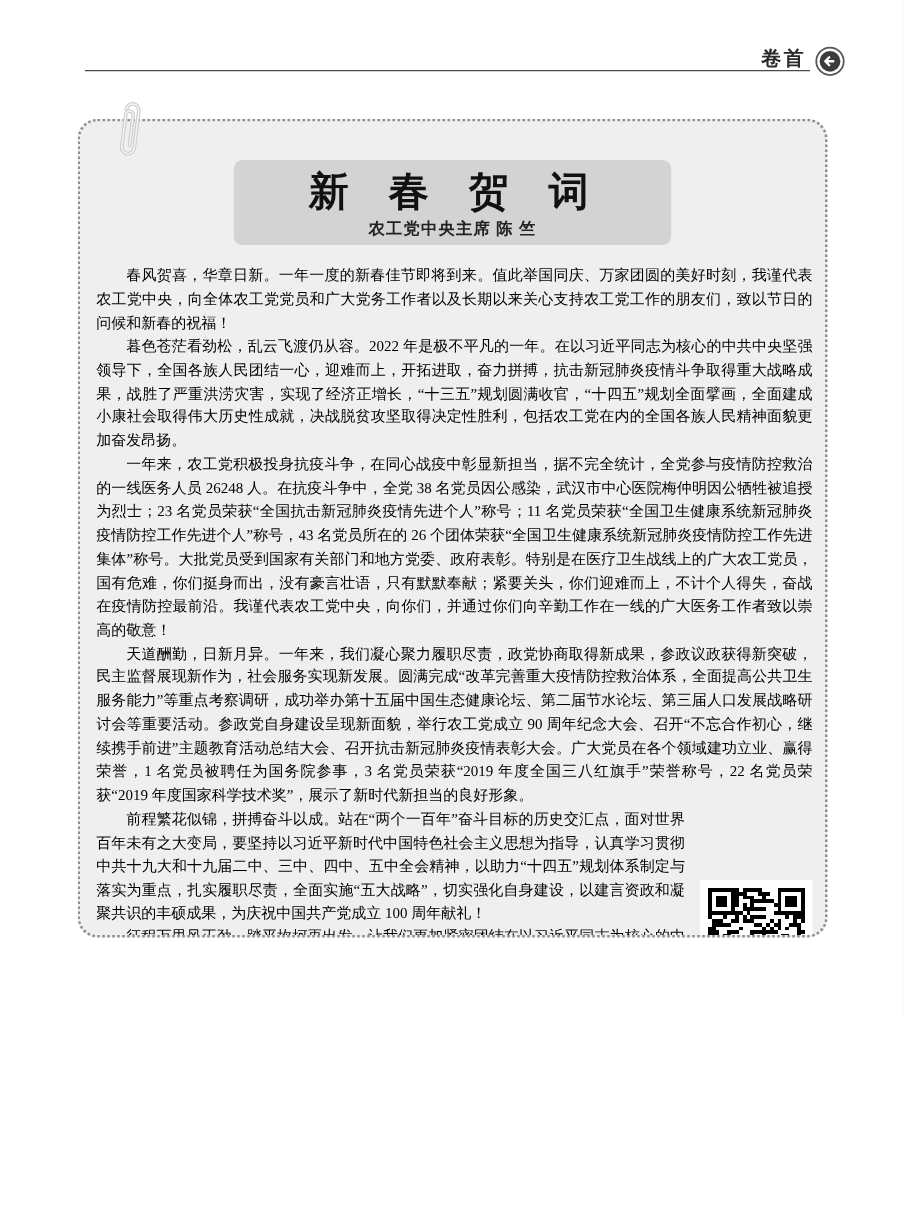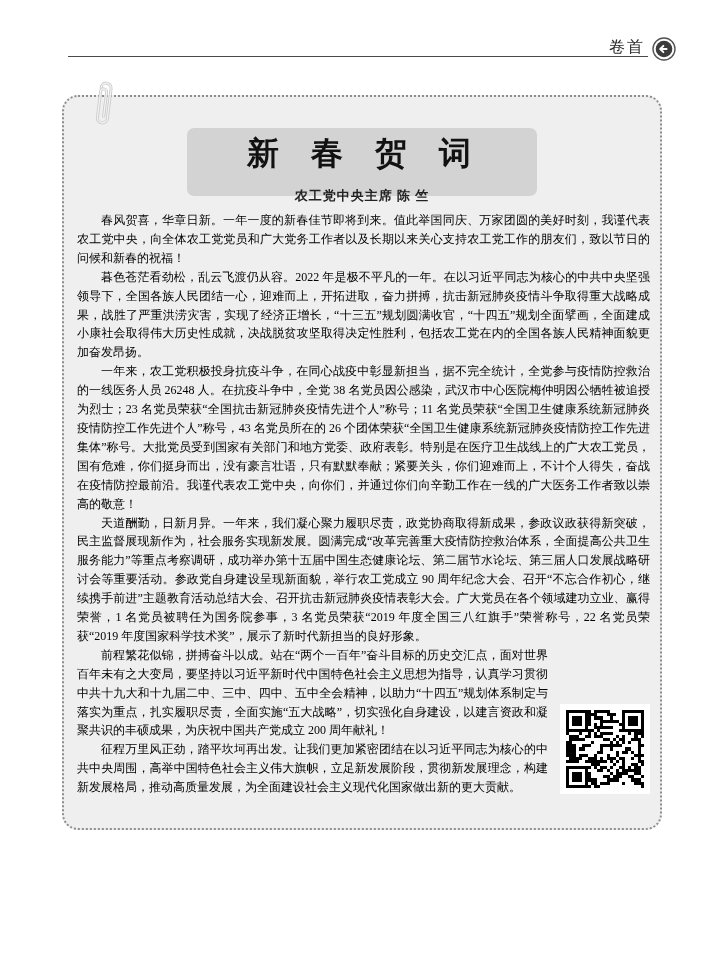--- a/index.html
+++ b/index.html
@@ -6,42 +6,42 @@
   body{
     width:723px;height:965px;position:relative;background:#ffffff;
     font-family:"Liberation Serif","DejaVu Serif",serif;overflow:hidden;
   }
   
   .header-rule{
     position:absolute;left:68px;top:56px;width:580px;height:0;
     border-top:1.5px solid #4a4a4a;
   }
   .header-label{
-    position:absolute;left:609px;top:37px;font-size:16px;font-weight:400;
+    position:absolute;left:609px;top:37px;font-size:16px;font-weight:700;
     color:#2a2a2a;letter-spacing:2px;
   }
   .header-icon{position:absolute;left:652px;top:37px;width:24px;height:24px;}
   
   .paperclip{position:absolute;left:92px;top:79px;width:24px;height:52px;z-index:3;}
   
   .content-box{
-    position:absolute;left:62px;top:95px;width:600px;height:735px;
+    position:absolute;left:62px;top:95px;width:600px;height:655px;
     box-sizing:border-box;background:#efefef;
     border:2px dotted #8d8d8d;border-radius:16px;overflow:hidden;
   }
   .title-box{
     width:350px;height:68px;margin:31px auto 0 auto;background:#d3d3d3;
     border-radius:7px;text-align:center;box-sizing:border-box;padding-top:7px;
   }
   .title{
     font-size:32px;font-weight:bold;color:#111;
     letter-spacing:6px;word-spacing:12px;line-height:36px;
   }
   .author{
-    font-size:13px;font-weight:bold;color:#222;margin-top:16px;letter-spacing:1px;
+    font-size:13px;font-weight:bold;color:#222;margin-top:3px;letter-spacing:1px;
   }
   .text-area{
     margin:15px 10px 0 13px;overflow:hidden;
   }
   .text-area p{
     margin:0;text-indent:2em;text-align:justify;
     font-size:12px;line-height:18.9px;color:#000000;
   }
   .qr-float{
     float:right;clear:right;width:90px;height:90px;
@@ -321,16 +321,16 @@
           <rect x="24" y="25" width="1" height="1" fill="#000"></rect>
           <rect x="25" y="25" width="1" height="1" fill="#000"></rect>
           <rect x="26" y="25" width="1" height="1" fill="#000"></rect>
           <rect x="9" y="26" width="1" height="1" fill="#000"></rect>
           <rect x="11" y="26" width="1" height="1" fill="#000"></rect>
           <rect x="12" y="26" width="1" height="1" fill="#000"></rect>
           <rect x="26" y="26" width="1" height="1" fill="#000"></rect>
         </svg>
     </div>
 
-    <p>前程繁花似锦，拼搏奋斗以成。站在“两个一百年”奋斗目标的历史交汇点，面对世界百年未有之大变局，要坚持以习近平新时代中国特色社会主义思想为指导，认真学习贯彻中共十九大和十九届二中、三中、四中、五中全会精神，以助力“十四五”规划体系制定与落实为重点，扎实履职尽责，全面实施“五大战略”，切实强化自身建设，以建言资政和凝聚共识的丰硕成果，为庆祝中国共产党成立 200 周年献礼！</p>
+    <p>前程繁花似锦，拼搏奋斗以成。站在“两个一百年”奋斗目标的历史交汇点，面对世界百年未有之大变局，要坚持以习近平新时代中国特色社会主义思想为指导，认真学习贯彻中共十九大和十九届二中、三中、四中、五中全会精神，以助力“十四五”规划体系制定与落实为重点，扎实履职尽责，全面实施“五大战略”，切实强化自身建设，以建言资政和凝聚共识的丰硕成果，为庆祝中国共产党成立 100 周年献礼！</p>
     <p>征程万里风正劲，踏平坎坷再出发。让我们更加紧密团结在以习近平同志为核心的中共中央周围，高举中国特色社会主义伟大旗帜，立足新发展阶段，贯彻新发展理念，构建新发展格局，推动高质量发展，为全面建设社会主义现代化国家做出新的更大贡献。</p>
   </div>
 </div>
 
 </body></html>

